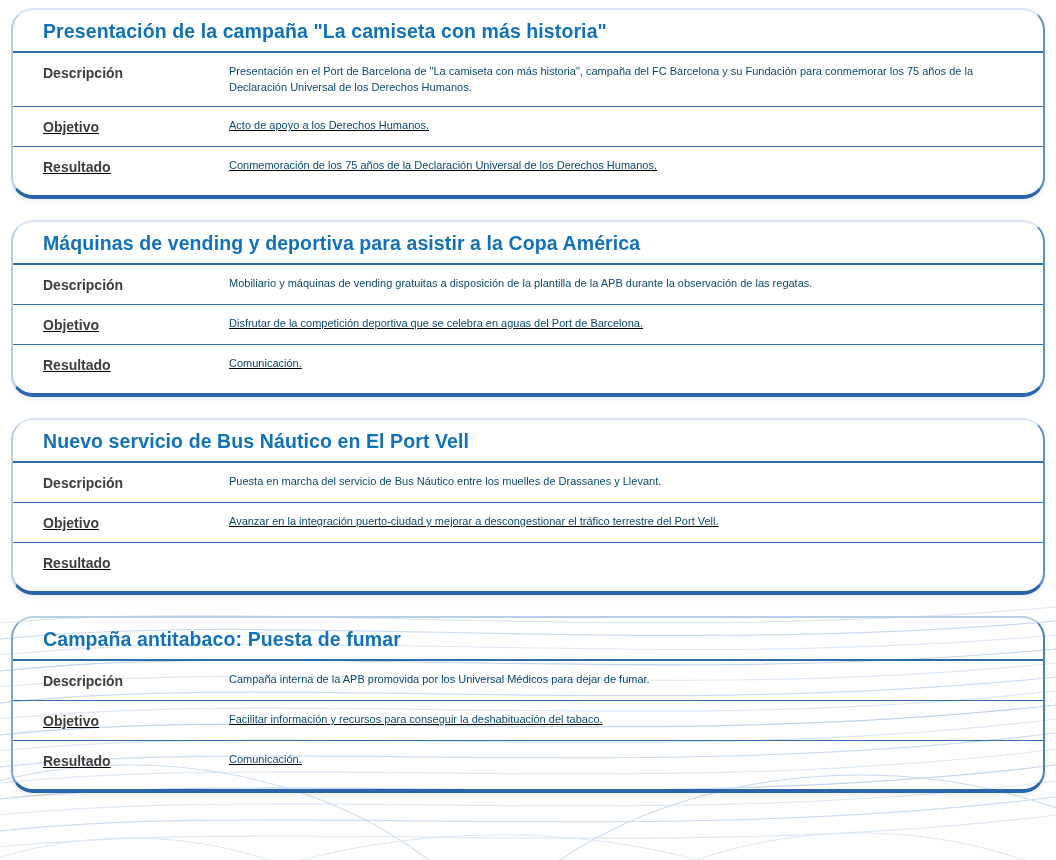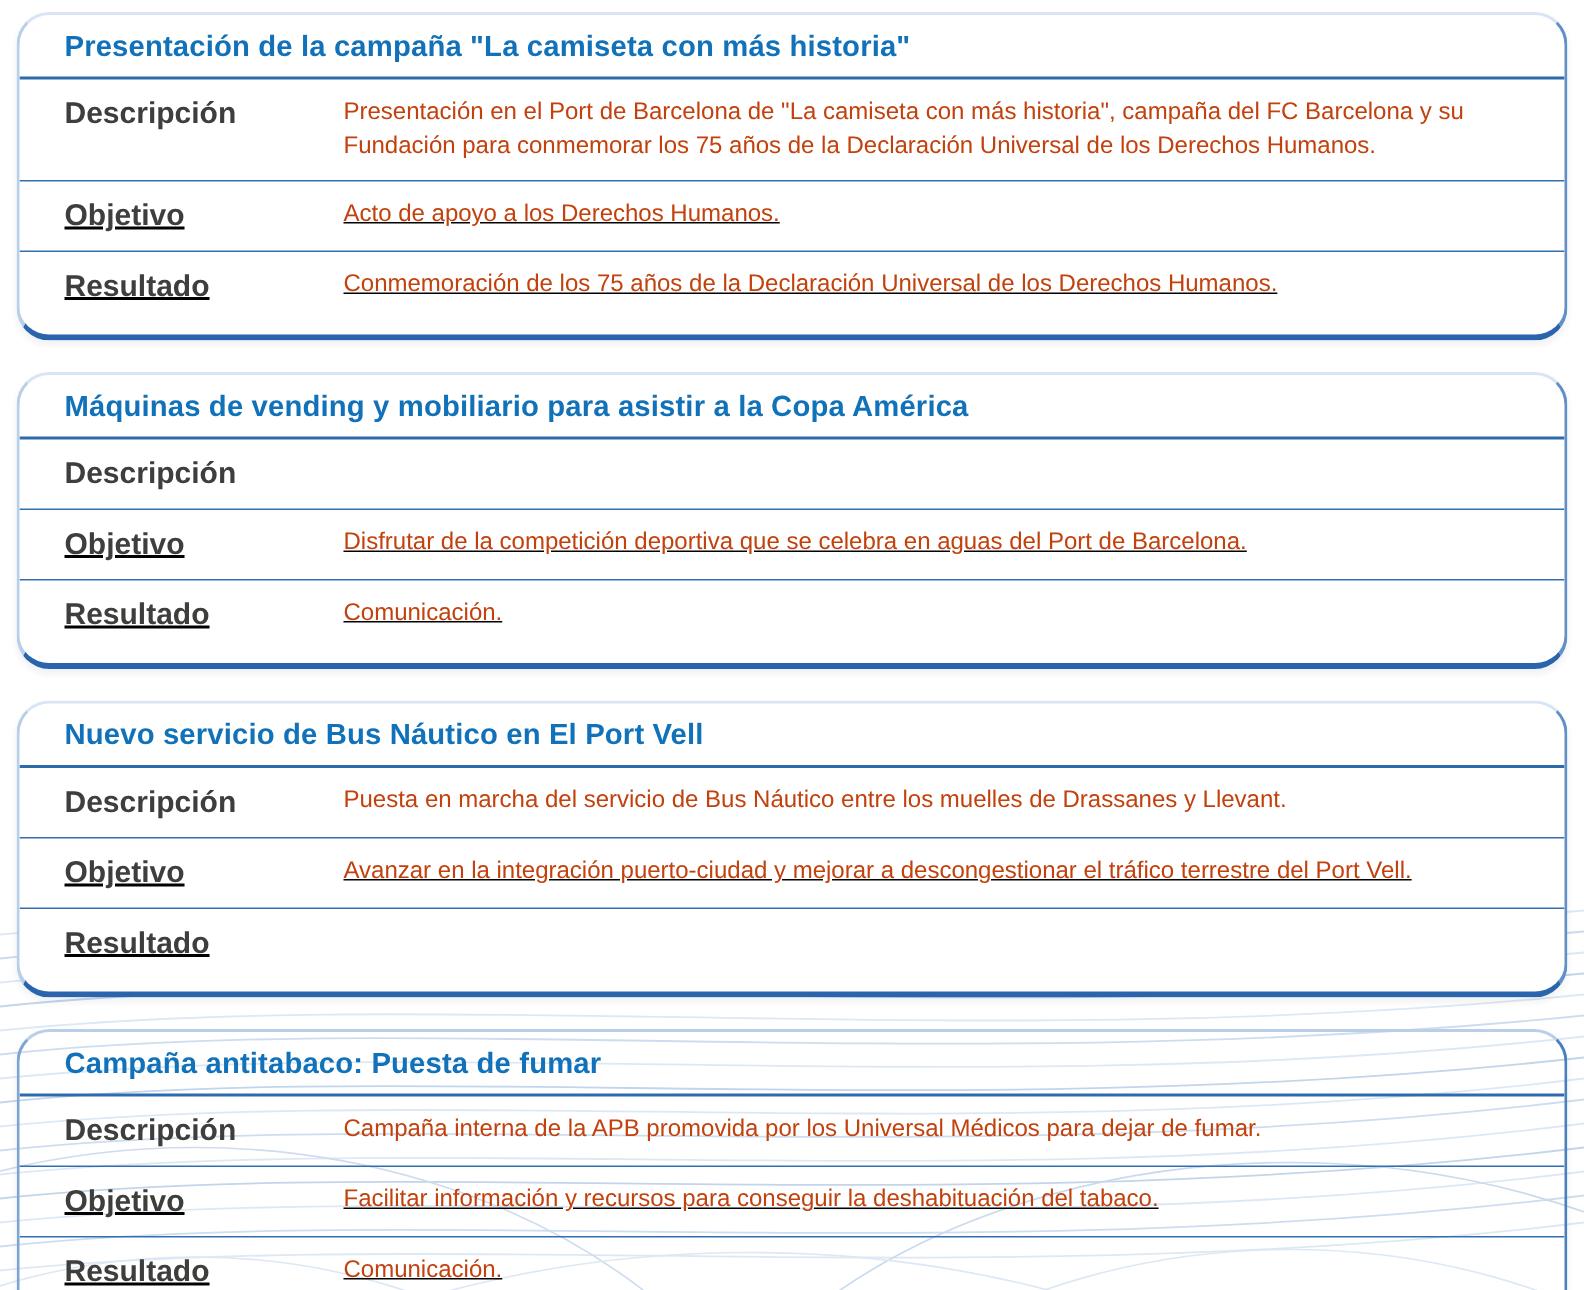--- a/index.html
+++ b/index.html
@@ -67,29 +67,29 @@
     display: flex;
     align-items: flex-start;
     padding: 11px 16px 11px 30px;
   }
   .row + .row {
     border-top: 1.5px solid #336fb0;
     text-decoration: underline;
   }
   .row-label {
     flex: 0 0 186px;
-    font-size: 20px;
+    font-size: 14px;
     font-weight: bold;
     color: #3e3e3d;
     padding-top: 1px;
   }
   .row-value {
     flex: 1;
-    font-size: 16px;
-    color: #c2410c;
+    font-size: 11px;
+    color: #0c4a6e;
     line-height: 1.42;
     hyphens: manual;
   }
 </style>
 </head>
 <body>
 
 <svg class="waves" viewBox="0 0 1056 255" preserveAspectRatio="none" aria-hidden="true">
   <g fill="none" stroke-width="1.2">
     <path stroke="#dde8f4" d="M0,18 C260,-6 620,40 1056,2"></path>
@@ -135,25 +135,26 @@
         <div class="row-value">Acto de apoyo a los Derechos Humanos.</div>
       </div>
       <div class="row">
         <div class="row-label">Resultado</div>
         <div class="row-value">Conmemoración de los 75 años de la Declaración Universal de los Derechos Humanos.</div>
       </div>
     </div>
   </section>
 
   <section class="card">
-    <h2 class="card-title">Máquinas de vending y mobiliario para asistir a la Copa América</h2>
-    <div class="title-rule"></div>
-    <div class="rows">
-      <div class="row">
-        <div class="row-label">Descripción</div>
+    <h2 class="card-title">Máquinas de vending y deportiva para asistir a la Copa América</h2>
+    <div class="title-rule"></div>
+    <div class="rows">
+      <div class="row">
+        <div class="row-label">Descripción</div>
+        <div class="row-value">Mobiliario y máquinas de vending gratuitas a disposición de la plantilla de la APB durante la obser­vación de las regatas.</div>
       </div>
       <div class="row">
         <div class="row-label">Objetivo</div>
         <div class="row-value">Disfrutar de la competición deportiva que se celebra en aguas del Port de Barcelona.</div>
       </div>
       <div class="row">
         <div class="row-label">Resultado</div>
         <div class="row-value">Comunicación.</div>
       </div>
     </div>

